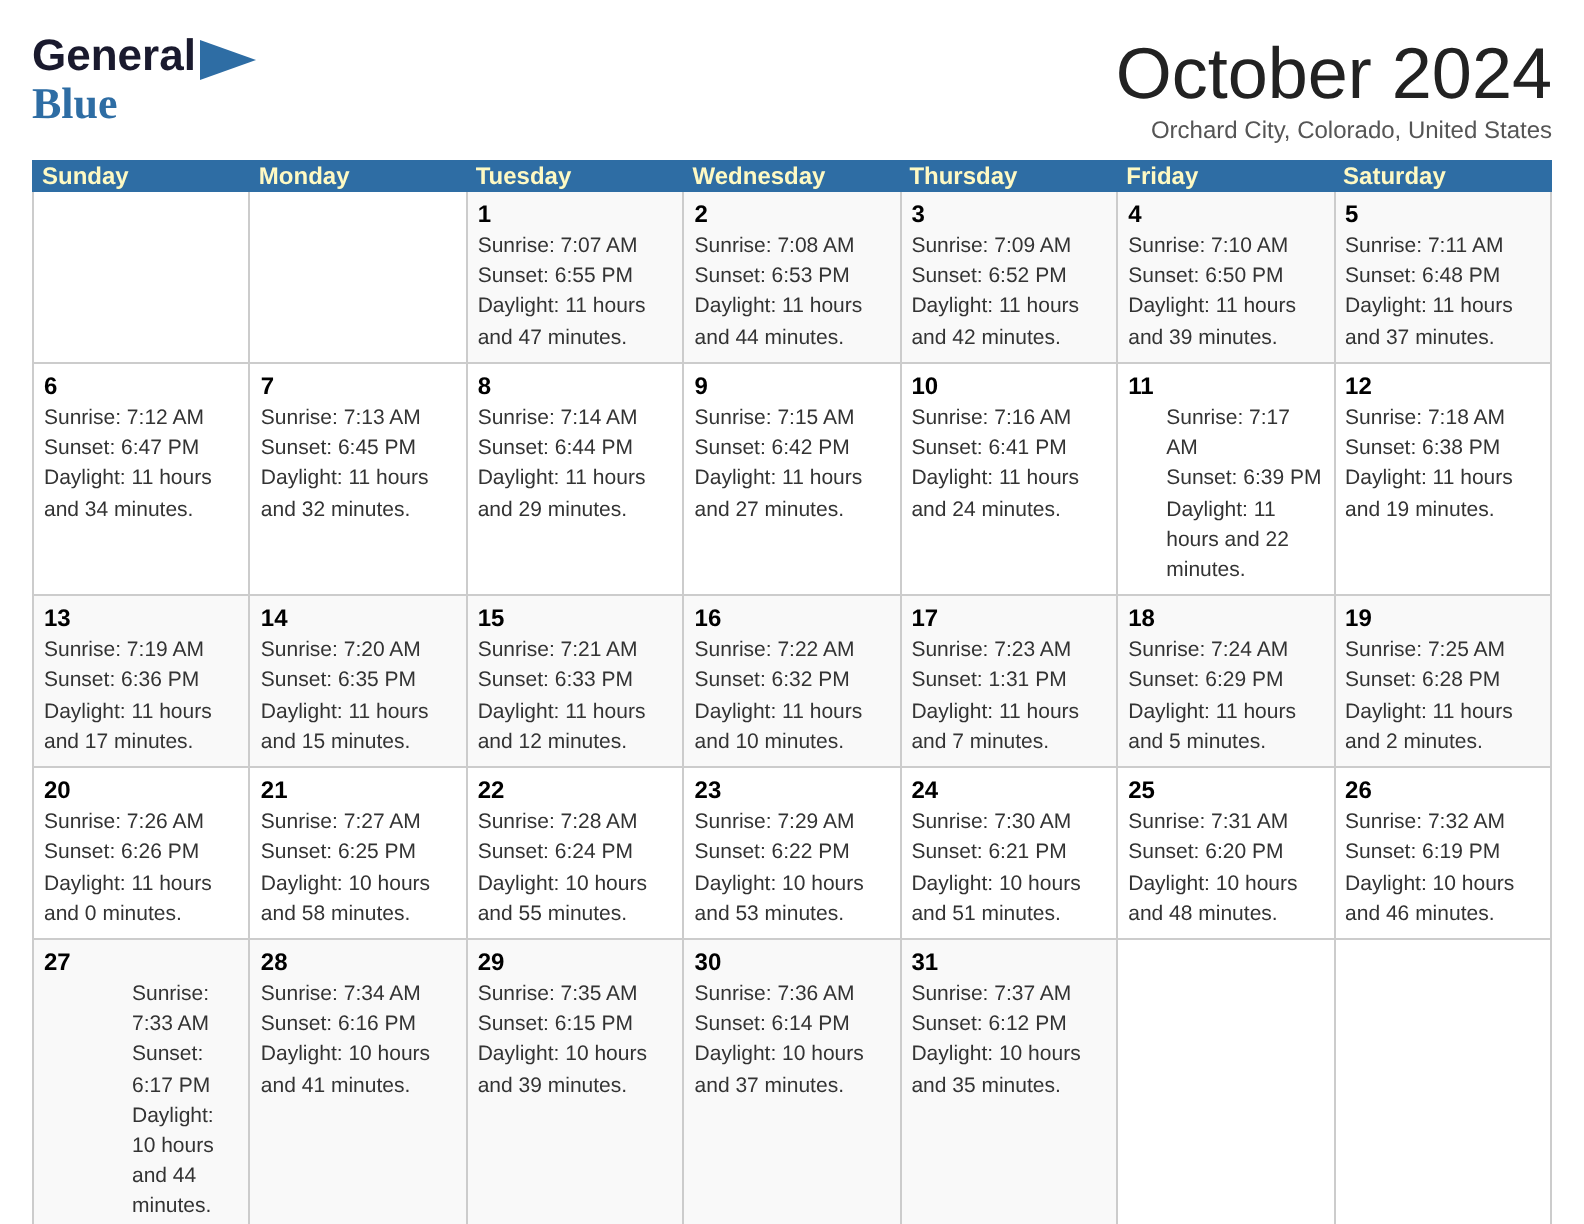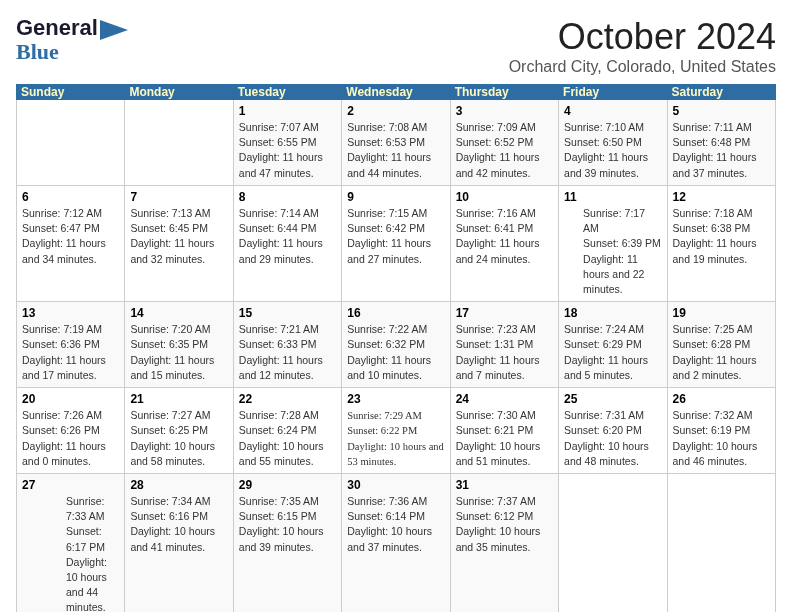--- a/index.html
+++ b/index.html
@@ -29,21 +29,21 @@
     }
     .title-block {
       text-align: right;
     }
     .month-title {
       font-size: 36px;
       font-weight: normal;
       color: #222;
     }
     .location-title {
-      font-size: 16px;
+      font-size: 12px;
       color: #555;
     }
     table {
       width: 100%;
       border-collapse: collapse;
       font-size: 11px;
     }
     thead tr th {
       background: #2e6da4;
       color: #fef9c3;
@@ -249,21 +249,21 @@
 Daylight: 10 hours and 58 minutes.</div>
         </td>
         <td>
           <span class="day-number">22</span>
           <div class="day-info" style="white-space: pre-line;">Sunrise: 7:28 AM
 Sunset: 6:24 PM
 Daylight: 10 hours and 55 minutes.</div>
         </td>
         <td>
           <span class="day-number">23</span>
-          <div class="day-info" style="white-space: pre-line; font-family: Liberation Serif, serif;">Sunrise: 7:29 AM
+          <div class="day-info" style="white-space: pre-line;">Sunrise: 7:29 AM
 Sunset: 6:22 PM
 Daylight: 10 hours and 53 minutes.</div>
         </td>
         <td>
           <span class="day-number">24</span>
           <div class="day-info" style="white-space: pre-line;">Sunrise: 7:30 AM
 Sunset: 6:21 PM
 Daylight: 10 hours and 51 minutes.</div>
         </td>
         <td>

